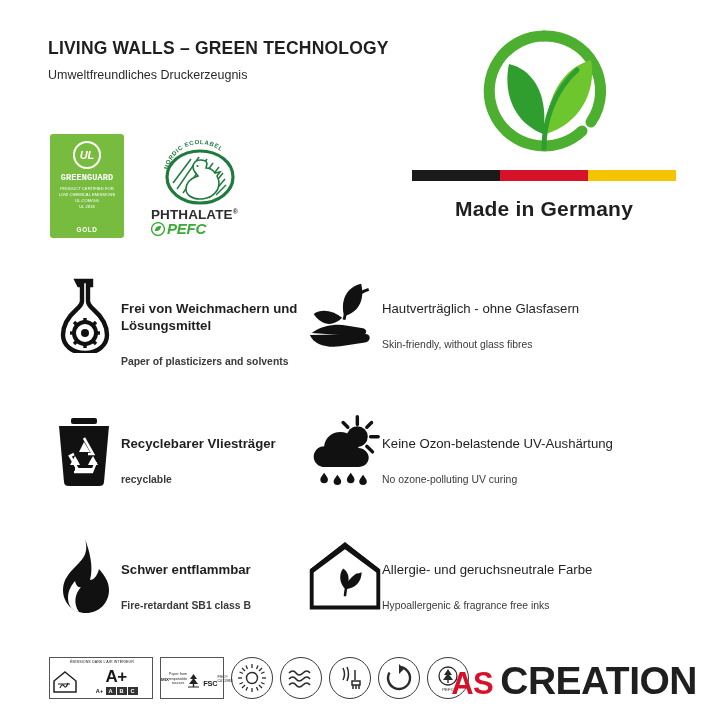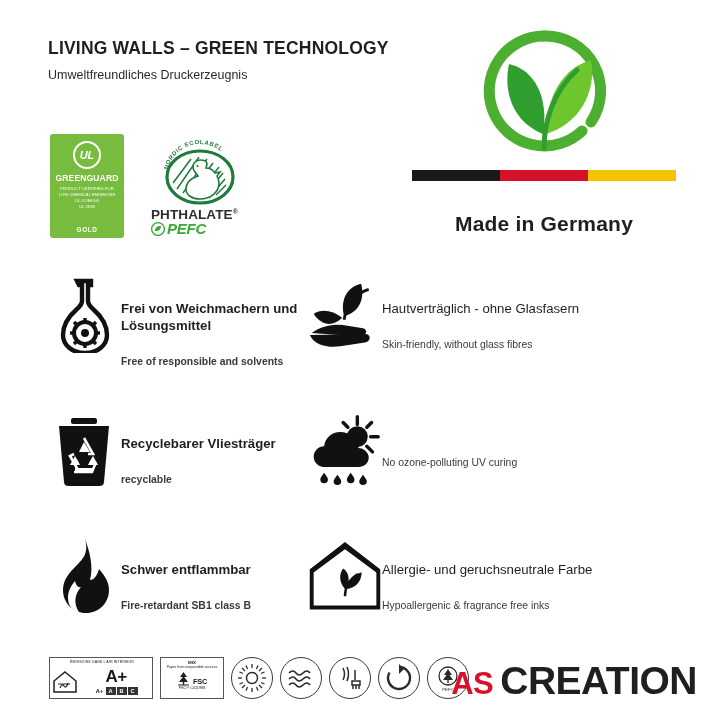--- a/index.html
+++ b/index.html
@@ -35,20 +35,21 @@
   .gg-ul {
     width: 28px; height: 28px; border-radius: 50%;
     background: #77bc3f; border: 2.2px solid #fff;
     display: flex; align-items: center; justify-content: center;
     color: #fff; font-size: 11px; font-weight: bold; font-style: italic;
     line-height: 1;
   }
   .gg-name {
     color: #fff; font-size: 8.6px; font-weight: bold; letter-spacing: .1px;
     margin-top: 4px;
+    font-family: Liberation Mono, monospace;
   }
   .gg-lines {
     margin-top: 3px; text-align: center; color: #fff;
     font-size: 4.1px; line-height: 1.45; letter-spacing: .05px;
   }
   .gg-gold {
     position: absolute; bottom: 5px; left: 0; right: 0; text-align: center;
     color: #fff; font-size: 6.4px; font-weight: bold; letter-spacing: .6px;
   }
 
@@ -72,21 +73,21 @@
     position: absolute; left: 0; bottom: 1px; width: 14px; height: 14px;
   }
 
   
   .mig { position: absolute; left: 406px; top: 26px; width: 276px; }
   .mig .logo { width: 276px; height: 130px; display: flex; justify-content: center; }
   .flag { display: flex; width: 264px; height: 11px; margin: 14px auto 0 auto; }
   .flag div { flex: 1; }
   .mig .cap {
     text-align: center; font-size: 21px; font-weight: bold;
-    color: #1f1f1f; margin-top: 31px; letter-spacing: .2px;
+    color: #1f1f1f; margin-top: 16px; letter-spacing: .2px;
   }
 
   
   .features { position: absolute; left: 0; top: 272px; width: 727px; }
   .frow { display: flex; }
   .fcell { display: flex; align-items: flex-start; }
   .fcell.left { width: 300px; padding-left: 47px; font-weight: bold; }
   .fcell.right { width: 400px; padding-left: 8px; }
   .ficon { width: 74px; min-width: 74px; height: 86px; display: flex; align-items: center; justify-content: center; }
   .ftext { padding-top: 28px; }
@@ -114,21 +115,21 @@
   .emis .aplus { font-size: 17px; font-weight: bold; line-height: 1; letter-spacing: -.5px; }
   .emis .scale { display: flex; gap: 1px; margin-top: 2px; }
   .emis .scale span {
     font-size: 5.6px; font-weight: bold; color: #fff; background: #333;
     width: 10px; text-align: center; line-height: 8px;
   }
   .emis .scale span.on { background: #fff; color: #111; }
 
   .fsc {
     width: 64px; height: 42px; border: 1px solid #555; background: #fff;
-    display: flex; flex-direction: column; align-items: center; justify-content: flex-start;
+    display: flex; align-items: center; justify-content: flex-start;
     padding-top: 2px; position: relative;
   }
   .fsc .mix { font-size: 4.4px; font-weight: bold; color: #222; }
   .fsc .m2 { font-size: 3.6px; color: #222; text-align: center; line-height: 1.25; }
   .fsc .row { display: flex; align-items: flex-end; gap: 3px; margin-top: 2px; }
   .fsc .lbl { font-size: 7.4px; font-weight: bold; letter-spacing: -.2px; }
   .fsc .code { font-size: 3.8px; }
 
   .circ {
     width: 42px; height: 42px; border-radius: 50%;
@@ -247,21 +248,21 @@
                 <path d="M42 56 h5"></path>
               <path d="M21 45 l4 4"></path>
                 <path d="M39 63 l4 4"></path>
               <path d="M43 45 l-4 4"></path>
                 <path d="M25 63 l-4 4"></path>
             </g>
           </svg>
         </div>
         <div class="ftext">
           <div class="t1">Frei von Weichmachern und Lösungsmittel</div>
-          <div class="t2">Free of responsible and solvents</div>
+          <div class="t2">Paper of plasticizers and solvents</div>
         </div>
       </div>
       <div class="fcell right">
         <div class="ficon">
           <svg width="78" height="78" viewBox="0 0 78 78">
             <path d="M38 40 C34 24 40 10 56 6 C60 22 54 36 38 40 Z" fill="#111"></path>
             <path d="M36 42 C26 34 14 32 6 38 C14 50 26 52 36 42 Z" fill="#111"></path>
             <path d="M38 44 C40 30 50 16 64 12" fill="none" stroke="#111" stroke-width="3"></path>
             <path d="M4 58 C14 50 30 48 40 50 l18 3 c4 1 5 6 0 7 l-14 1" fill="#111"></path>
             <path d="M2 60 C6 70 20 74 34 72 l26 -4 c6 -1 7 -8 1 -9" fill="#111"></path>
@@ -315,20 +316,21 @@
             <path d="M18 58 c-7 0 -12 -5 -12 -11 c0 -6 5 -11 11 -11 c1 -9 8 -15 17 -15 c10 0 18 7 19 17 c6 0 11 5 11 10 c0 6 -5 10 -11 10 z" fill="#111"></path>
             <g fill="#111">
               <path d="M17 64 c2 3 4 5 4 7 a4 4 0 0 1 -8 0 c0 -2 2 -4 4 -7 z"></path>
               <path d="M31 66 c2 3 4 5 4 7 a4 4 0 0 1 -8 0 c0 -2 2 -4 4 -7 z"></path>
               <path d="M45 64 c2 3 4 5 4 7 a4 4 0 0 1 -8 0 c0 -2 2 -4 4 -7 z"></path>
               <path d="M58 66 c2 3 4 5 4 7 a4 4 0 0 1 -8 0 c0 -2 2 -4 4 -7 z"></path>
             </g>
           </svg>
         </div>
         <div class="ftext">
+          <div class="t1">Keine Ozon-belastende UV-Aushärtung</div>
           <div class="t2">No ozone-polluting UV curing</div>
         </div>
       </div>
     </div>
 
     <div class="frow r3">
       <div class="fcell left">
         <div class="ficon">
           <svg width="58" height="78" viewBox="0 0 58 78">
             <path d="M30 2 c4 14 -2 20 -9 27 c-7 7 -13 14 -13 24 c0 13 10 23 23 23 c13 0 23 -10 23 -23 c0 -9 -5 -15 -10 -21 c-2 8 -6 11 -9 11 c4 -14 -1 -30 -5 -41 z" fill="#111"></path>

